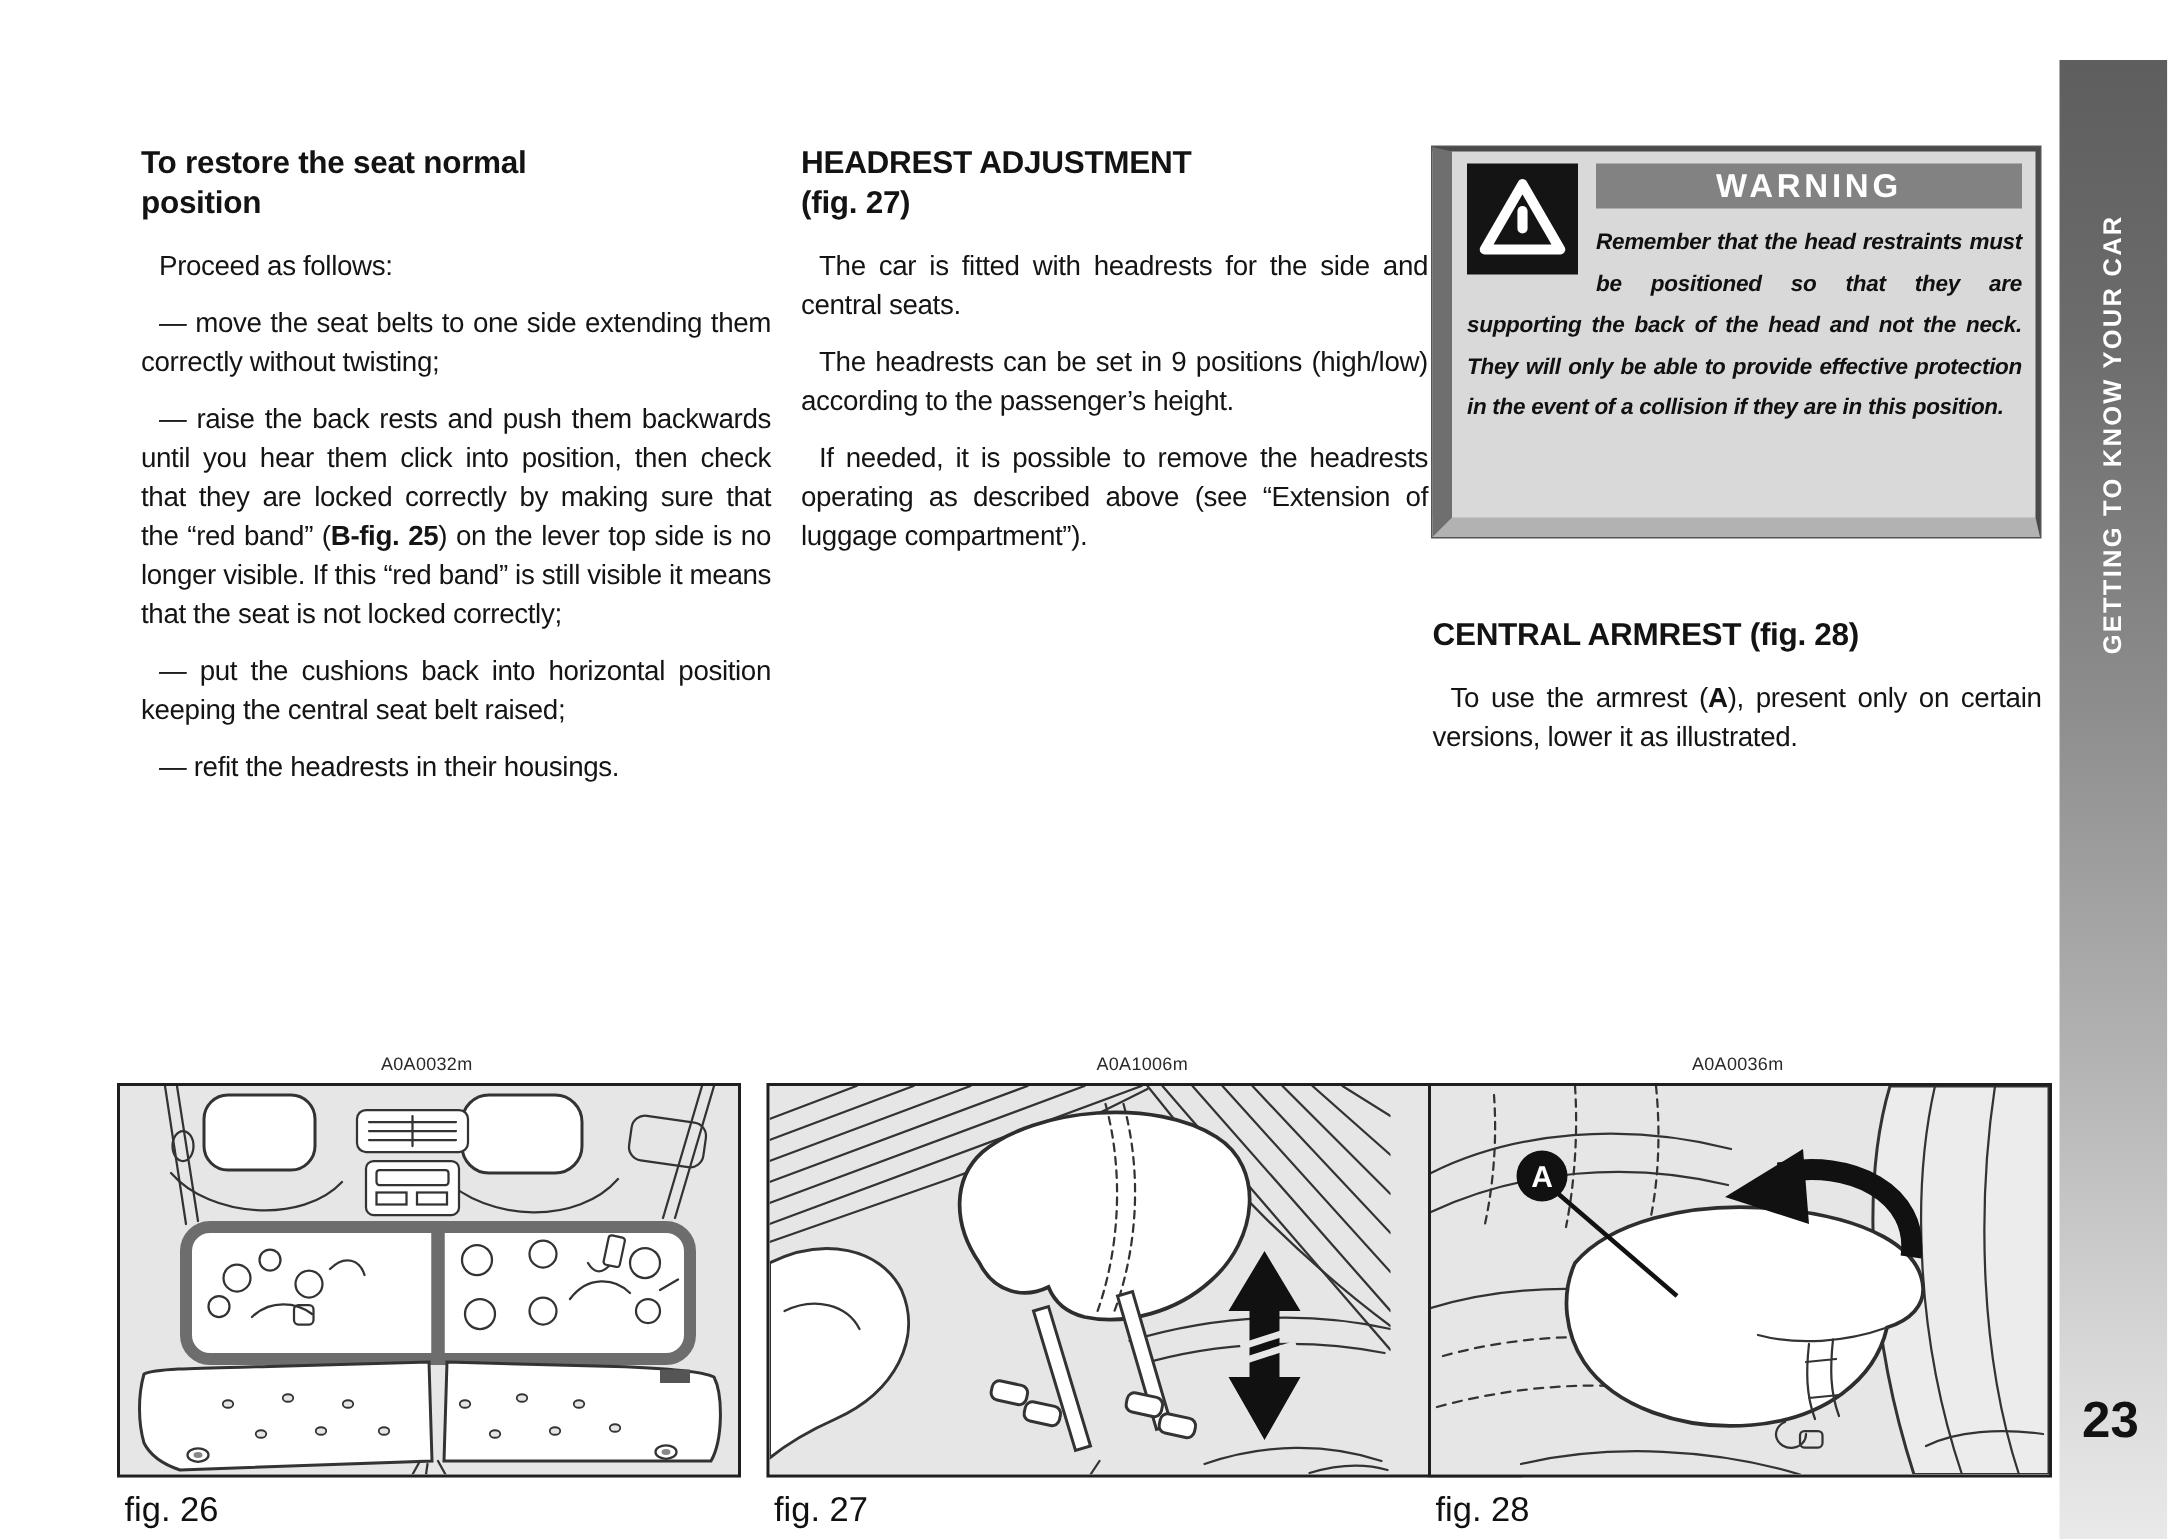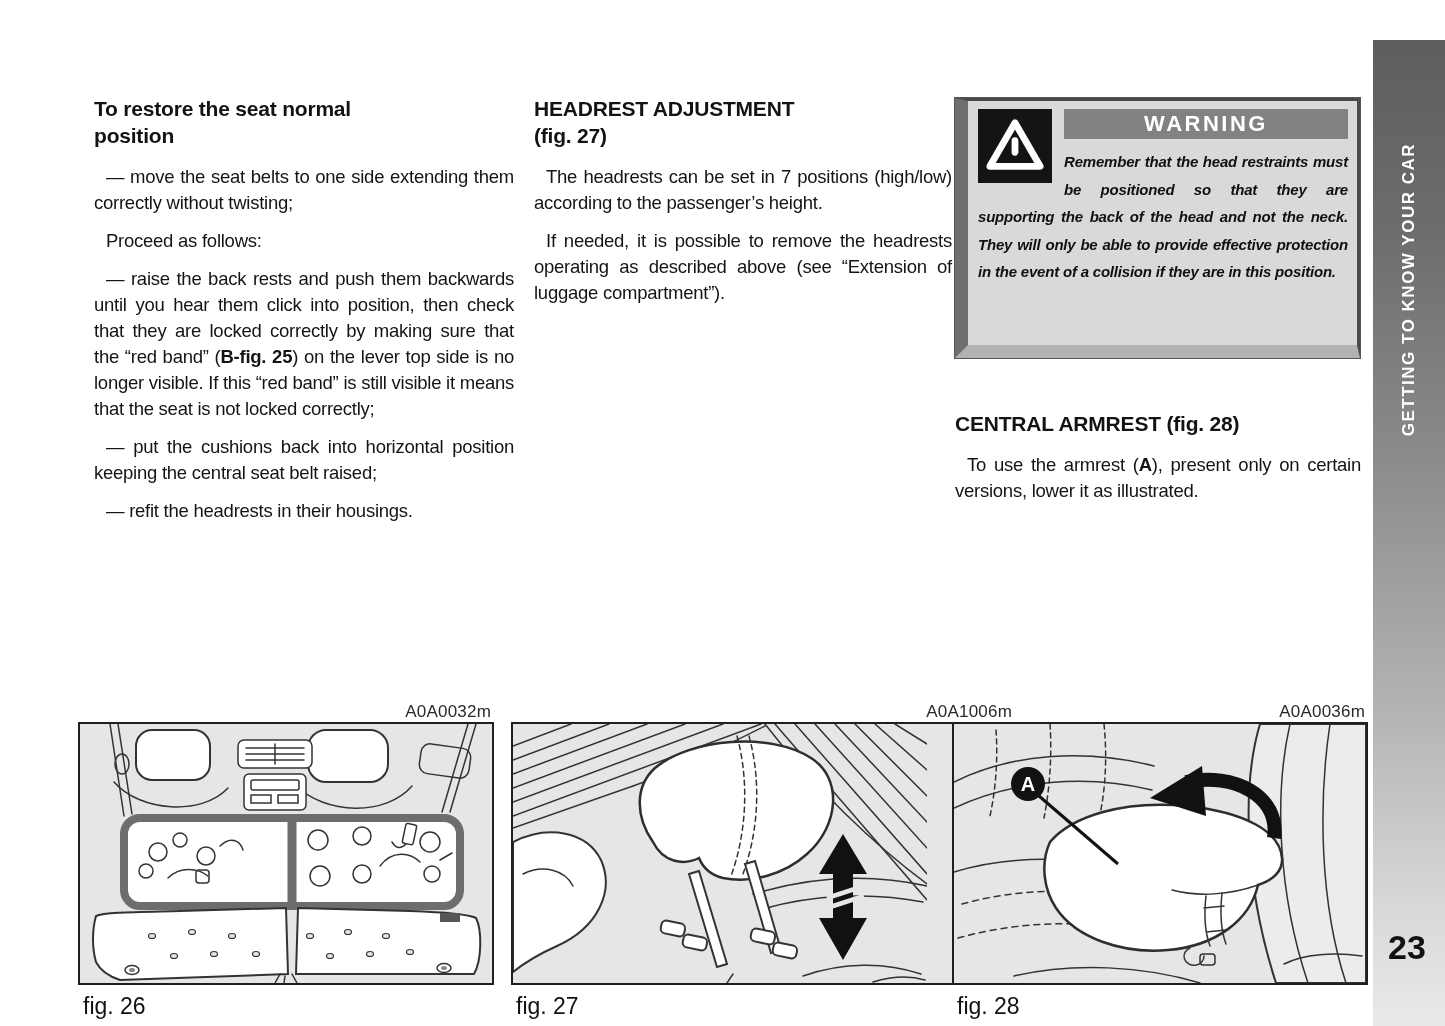--- a/index.html
+++ b/index.html
@@ -59,21 +59,21 @@
     margin-top:54px; font-size:21px; font-weight:bold;
     letter-spacing:-0.2px; margin-bottom:16px; color:#131313;
   }
 
   
   .figure { position:absolute; top:662px; }
   .figure-26 { left:78px;  width:416px; }
   .figure-27 { left:511px; width:504px; }
   .figure-28 { left:952px; width:416px; }
   .fig-code {
-    height:20px; text-align:right; font-size:17px; color:#2a2a2a;
+    height:20px; text-align:center; font-size:12px; color:#2a2a2a;
     padding-right:3px; letter-spacing:0.2px;
   }
   .fig-box {
     height:263px; border:2px solid #1f1f1f; background:#e6e6e6; overflow:hidden;
   }
   .fig-box svg { display:block; }
   .fig-caption { margin-top:8px; padding-left:5px; font-size:23px; color:#111; }
 
   
   .sidebar {
@@ -97,33 +97,34 @@
 
   .lineart { stroke:#333; fill:none; stroke-width:1.5; stroke-linecap:round; }
 </style>
 </head>
 <body>
 
 <div class="page">
 
   <section class="col col-1">
     <h1 class="col-heading">To restore the seat normal position</h1>
+    <p class="body-p">Proceed as follows:</p>
     <p class="body-p">— move the seat belts to one side extending them correctly without twisting;</p>
-    <p class="body-p">Proceed as follows:</p>
     <p class="body-p"><span>— raise the back rests and push them backwards until you hear them click into position, then check that they are locked correctly by making sure that the “red band” (</span><span style="font-weight: 700;">B-fig. 25</span><span>) on the lever top side is no longer visible. If this “red band” is still visible it means that the seat is not locked correctly;</span></p>
     <p class="body-p">— put the cushions back into horizontal position keeping the central seat belt raised;</p>
     <p class="body-p">— refit the headrests in their housings.</p>
   </section>
 
   <section class="col col-2">
     <h1 class="col-heading">
       <span class="heading-line">HEADREST ADJUSTMENT</span>
       <span class="heading-line">(fig. 27)</span>
     </h1>
-    <p class="body-p">The headrests can be set in 7 positions (high/low) according to the passenger’s height.</p>
+    <p class="body-p">The car is fitted with headrests for the side and central seats.</p>
+    <p class="body-p">The headrests can be set in 9 positions (high/low) according to the passenger’s height.</p>
     <p class="body-p">If needed, it is possible to remove the headrests operating as described above (see “Extension of luggage compartment”).</p>
   </section>
 
   <section class="col col-3">
 
     <div class="warning-box">
       <div class="warning-icon">
         <svg width="58" height="58" viewBox="0 0 60 60">
           <path d="M30 6 L56 51 L4 51 Z" fill="none" stroke="#fff" stroke-width="7" stroke-linejoin="round"></path>
           <rect x="26.5" y="21" width="7" height="19" rx="3.5" fill="#fff"></rect>

